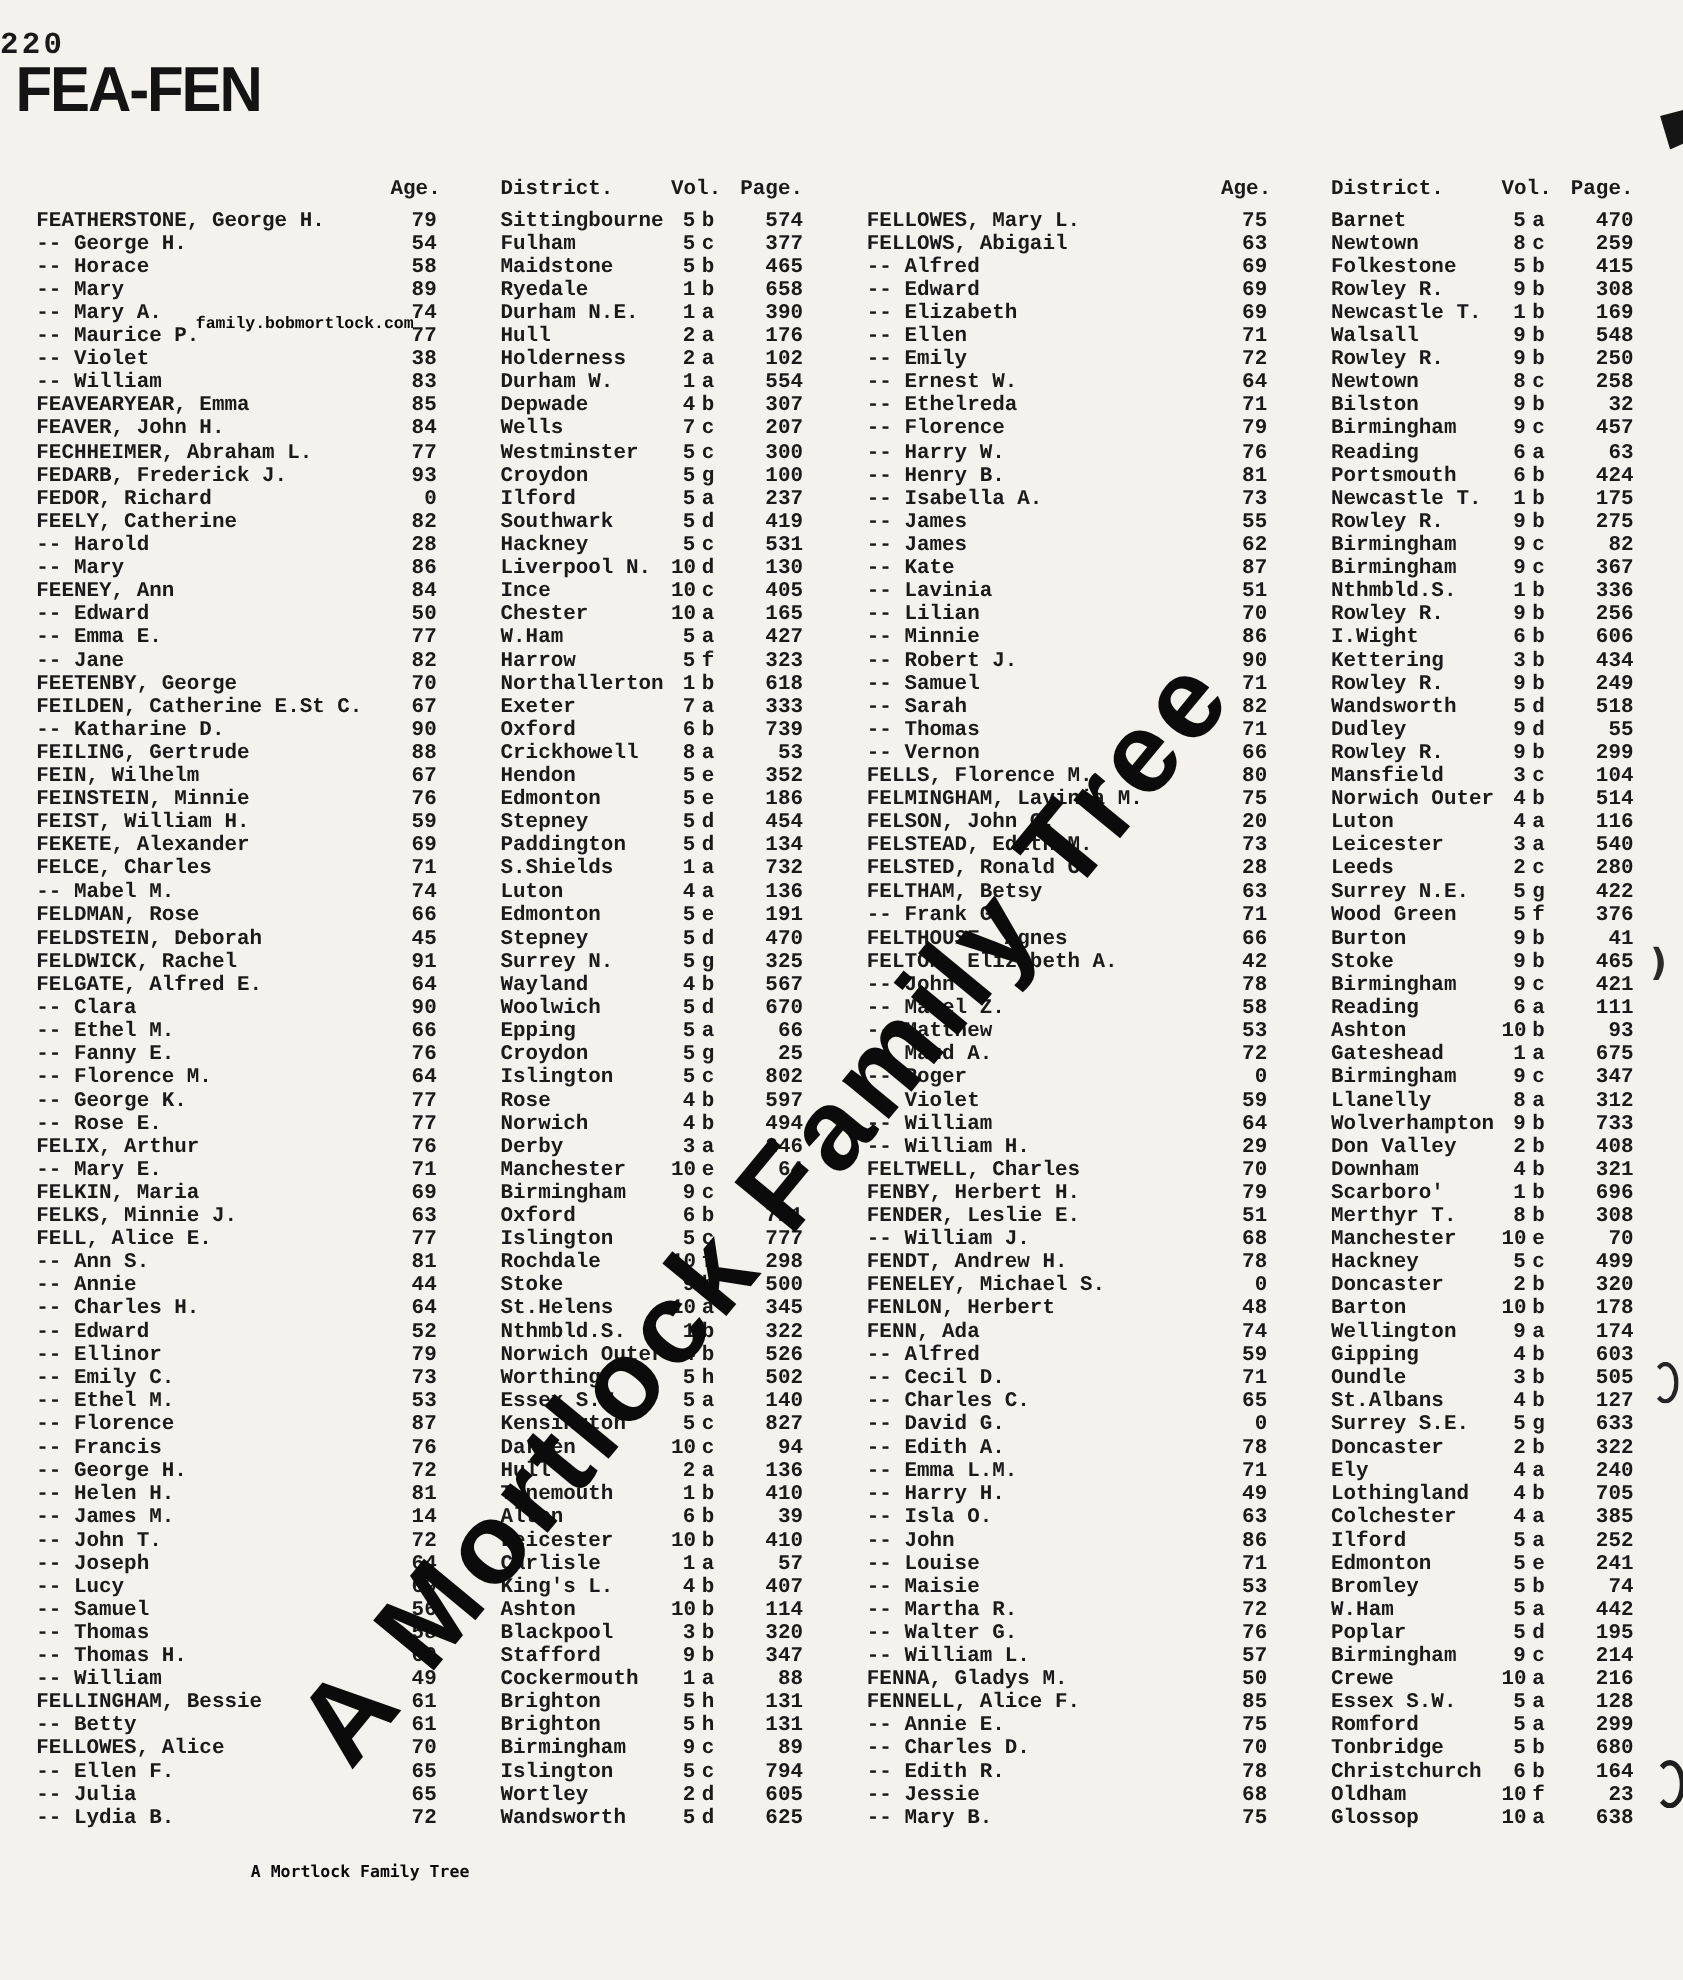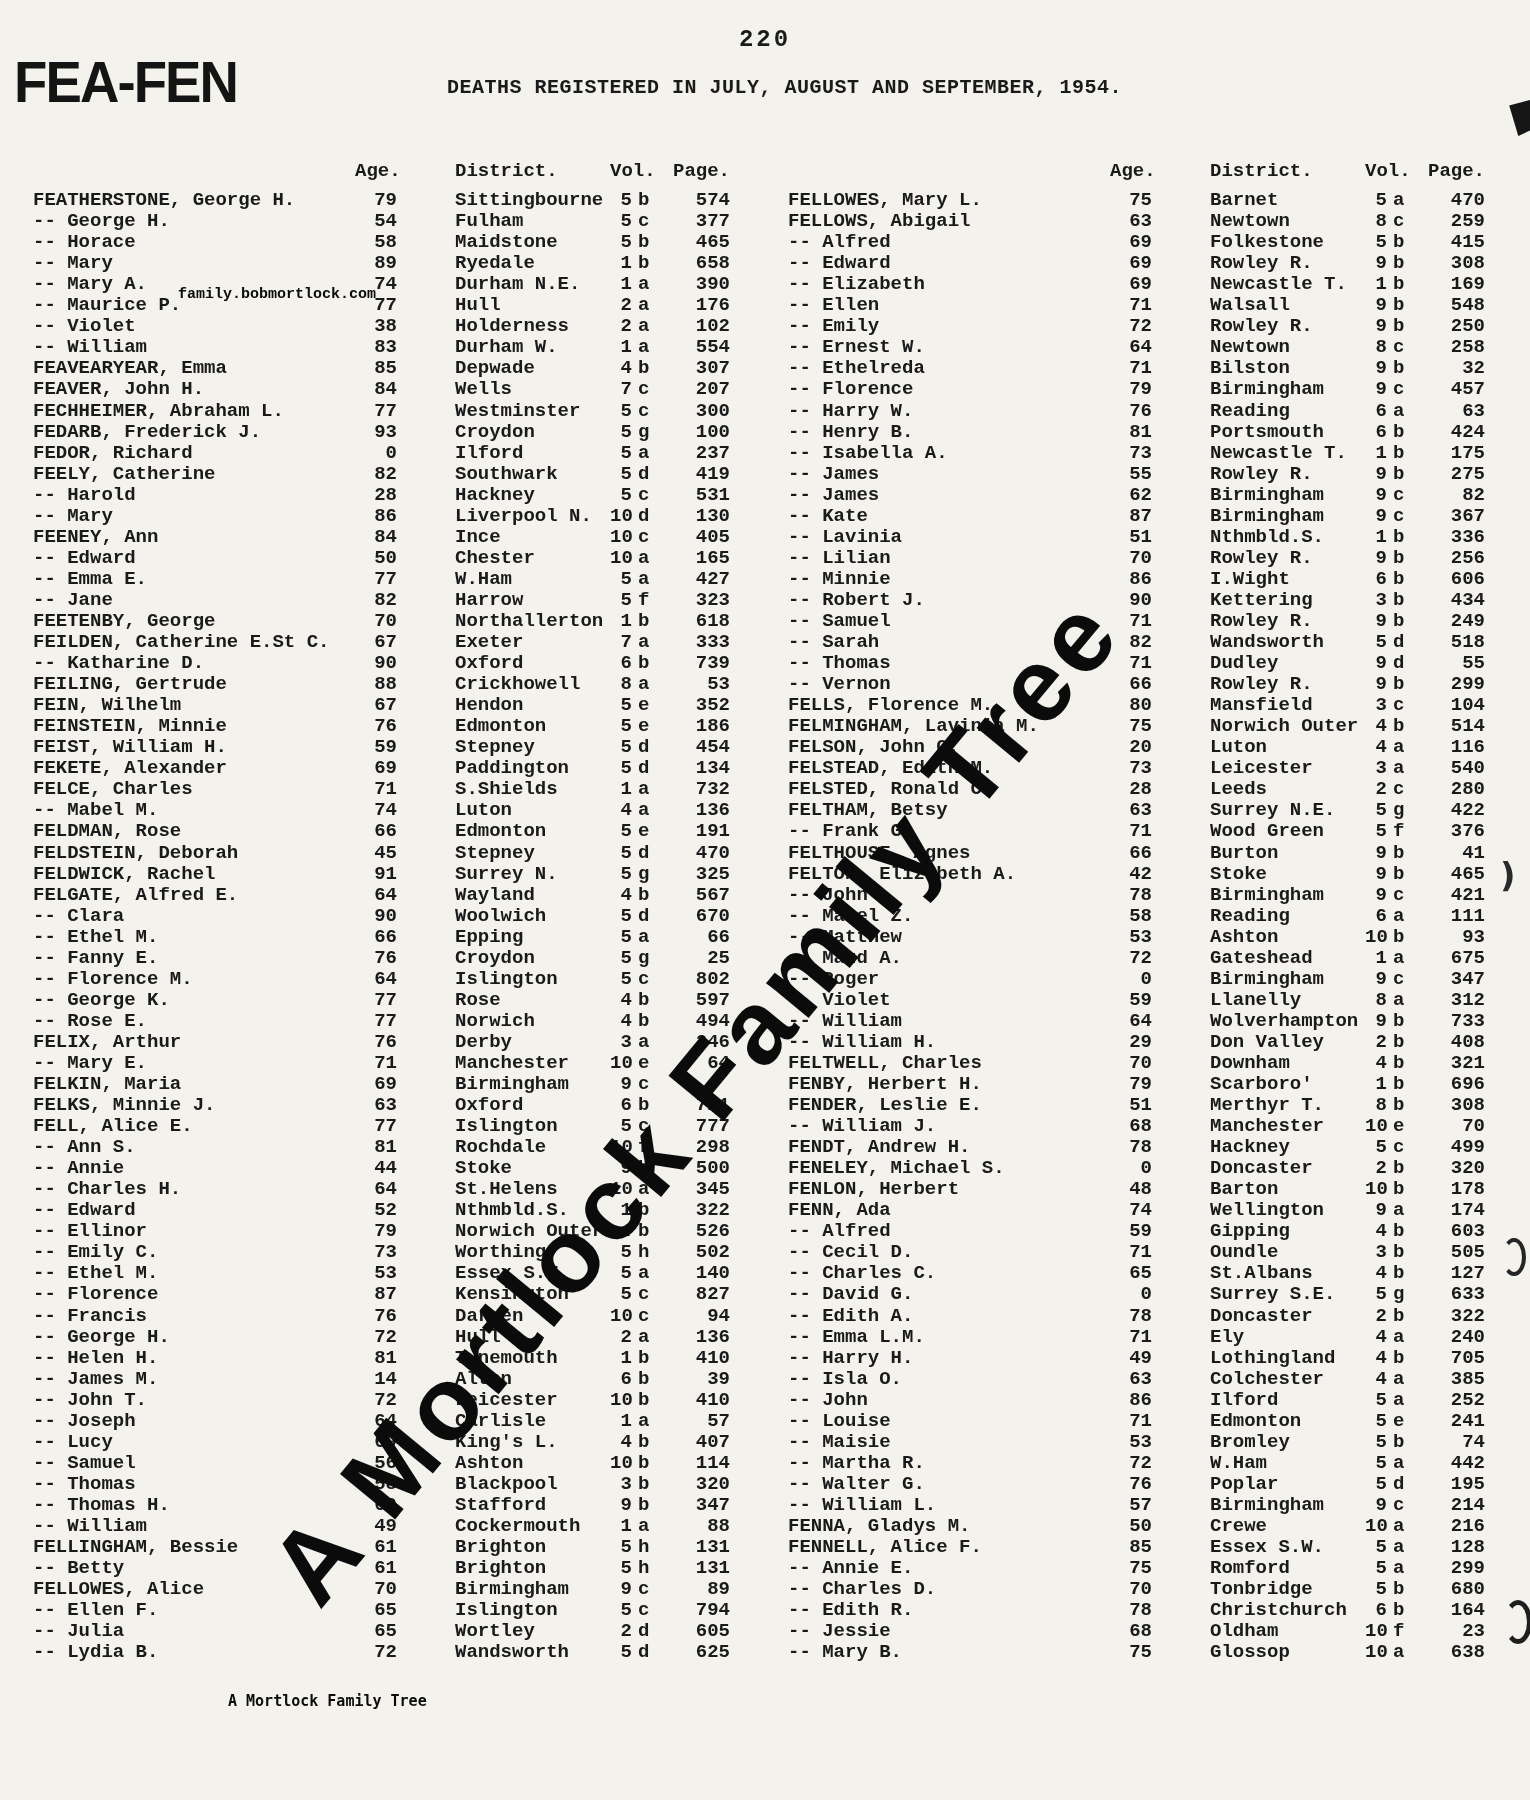--- a/index.html
+++ b/index.html
@@ -1,19 +1,19 @@
 <!DOCTYPE html>
 <html><head>
 <meta charset="utf-8">
 <style>
   html,body{margin:0;padding:0;background:#e8e6e0;}
   .page{position:relative;width:1530px;height:1800px;background:#f4f2ed;overflow:hidden;
         font-family:"Liberation Mono",monospace;color:#1a1a1a;}
-  .pagenum{position:absolute;top:26px;left:0;width:1530px;text-align:center;
-           font-size:24px;font-weight:bold;letter-spacing:3px;}
+  .pagenum{position:absolute;top:26px;left:0;width:1530px;text-align:left;
+           font-size:28px;font-weight:bold;letter-spacing:3px;}
   .range-stamp{position:absolute;top:48px;left:14px;font-family:"Liberation Sans",sans-serif;
            font-weight:bold;font-size:58px;letter-spacing:-2px;transform:scaleX(.94);
            transform-origin:left top;color:#141414;}
   .title{position:absolute;top:76px;left:447px;font-size:20px;font-weight:bold;letter-spacing:.5px;}
   .col{position:absolute;top:160px;font-size:19px;font-weight:bold;}
   .col-left{left:33px;}
   .col-right{left:788px;}
   .hdr,.row{display:flex;align-items:baseline;height:21.05px;white-space:pre;}
   .rows{margin-top:8px;}
   .c{display:inline-block;overflow:visible;}
@@ -44,21 +44,20 @@
   .art-ring2{left:1504px;top:1600px;width:18px;height:34px;background:none;
              border:5px solid #1e1e1e;border-radius:50%;border-left-color:transparent;}
 </style>
 </head>
 <body>
 
 <div class="page">
 
   <div class="pagenum">220</div>
   <div class="range-stamp">FEA-FEN</div>
-  <div class="title">DEATHS REGISTERED IN JULY, AUGUST AND SEPTEMBER, 1954.</div>
 
   <div class="col col-left">
     <div class="hdr">
       <span class="c name"></span>
       <span class="c age">Age.</span>
       <span class="c dist">District.</span>
       <span class="c volhdr">Vol.</span>
       <span class="c pg">Page.</span>
     </div>
     <div class="rows">

